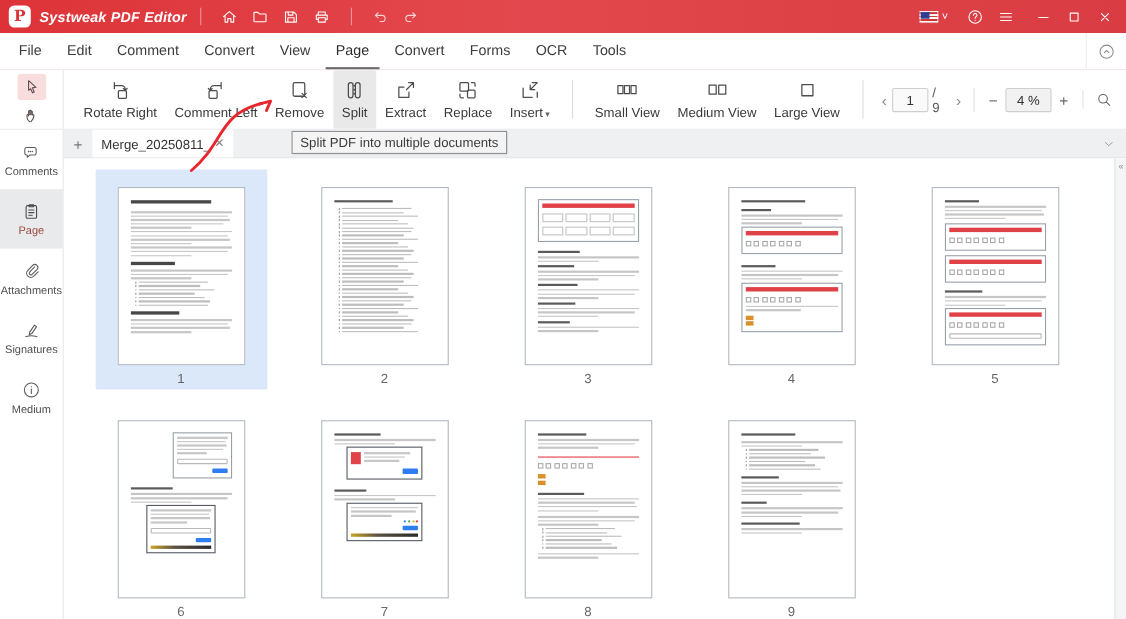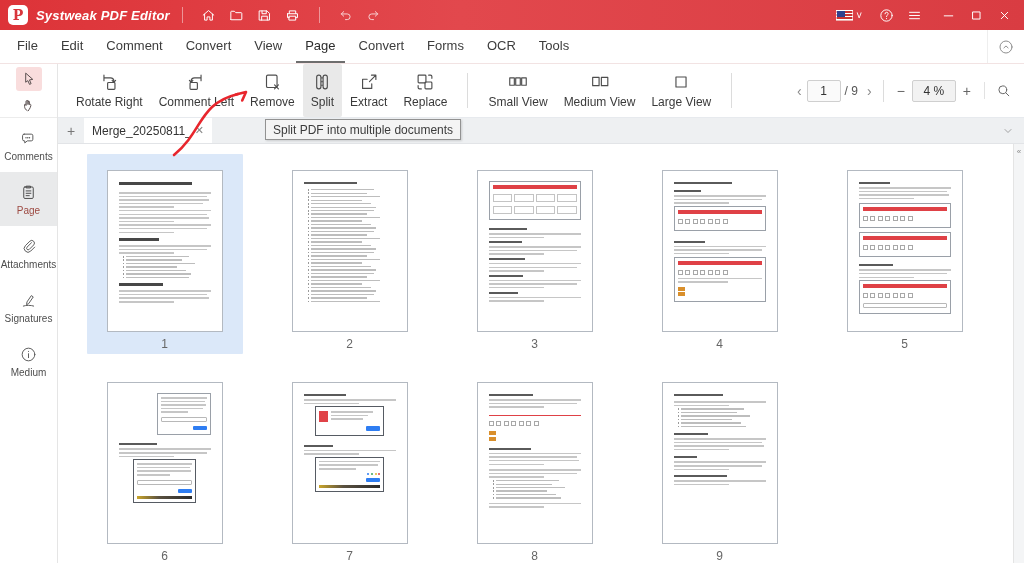--- a/index.html
+++ b/index.html
@@ -329,20 +329,27 @@
               <span class="lbl">Extract</span>
             </div>
             <div class="rb-btn">
               <svg viewBox="0 0 24 24">
                 <rect x="4.5" y="4.5" width="8.5" height="8.5" rx="1"></rect>
                 <rect x="12" y="12" width="7.5" height="7.5" rx="1"></rect>
                 <path d="M16 4.5 h2 a1.5 1.5 0 0 1 1.5 1.5 v2 M8 19.5 h-2 a1.5 1.5 0 0 1 -1.5-1.5 v-2"></path>
               </svg>
               <span class="lbl">Replace</span>
             </div>
+            <div class="rb-btn">
+              <svg viewBox="0 0 24 24">
+                <path d="M5 10 V19 H14 M19 19 V14 M14 4.5 H19"></path>
+                <path d="M18.5 5 L12 11.5 M12 11.5 H16.5 M12 11.5 V7"></path>
+              </svg>
+              <span class="lbl">Insert<span class="caret"> ▾</span></span>
+            </div>
           </div>
         <div class="rb-sep"></div>
         <div id="rb-view-tools" style="display:flex">
             <div class="rb-btn">
               <svg viewBox="0 0 24 24">
                 <rect x="3" y="7.5" width="5" height="8"></rect>
                 <rect x="9.5" y="7.5" width="5" height="8"></rect>
                 <rect x="16" y="7.5" width="5" height="8"></rect>
               </svg>
               <span class="lbl">Small View</span>

